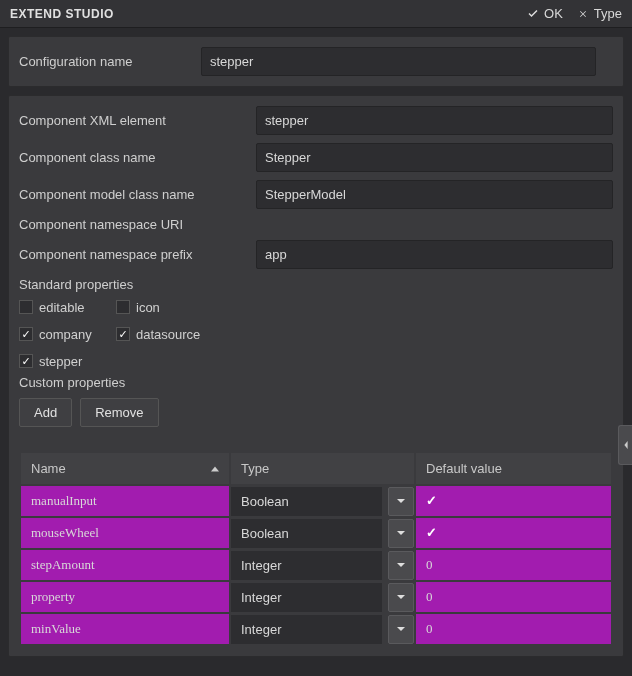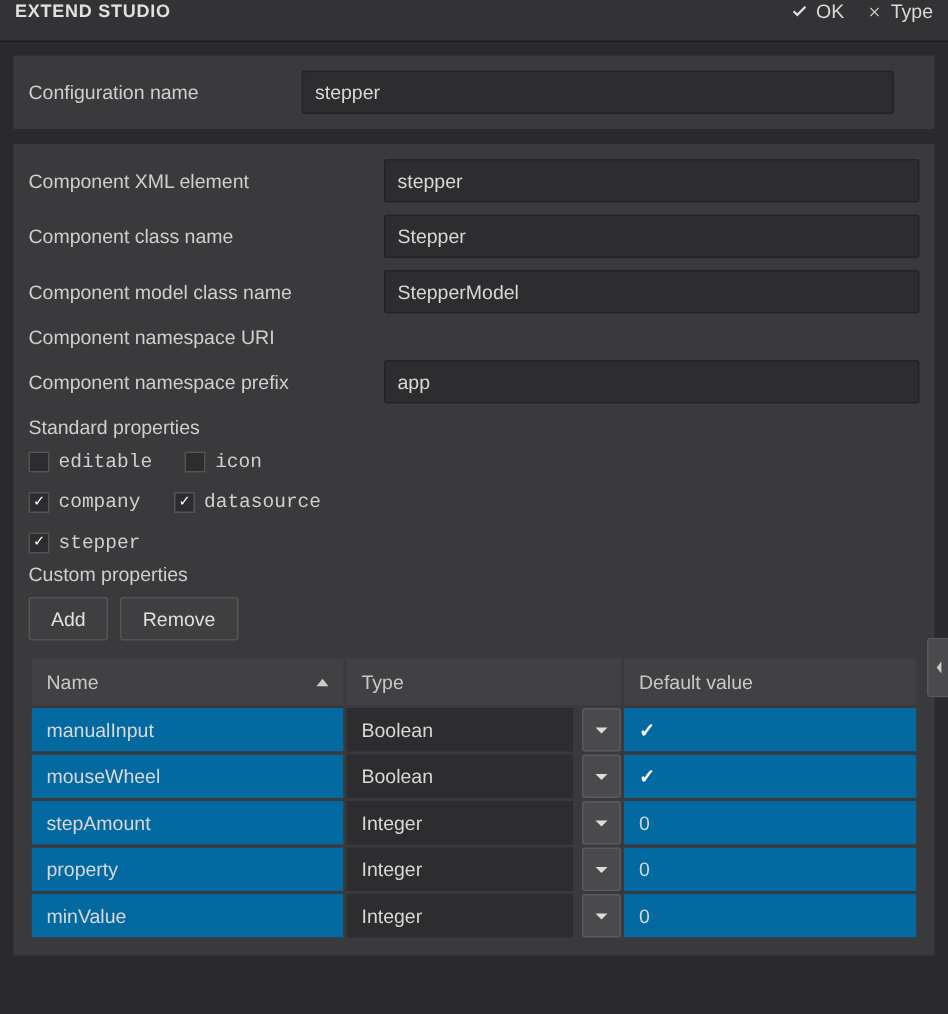--- a/index.html
+++ b/index.html
@@ -10,21 +10,21 @@
     font-size: 13px;
     width: 632px;
     height: 676px;
     overflow: hidden;
     position: relative;
   }
   .titlebar {
     background: #333336;
     height: 28px;
     display: flex;
-    align-items: flex-start;
+    align-items: center;
     padding: 0 10px;
     border-bottom: 1px solid #1e1e20;
   }
   .titlebar-title {
     font-weight: 600;
     font-size: 12px;
     letter-spacing: 0.5px;
     color: #e0e0e0;
     flex: 1;
   }
@@ -73,24 +73,23 @@
     margin: 6px 0 8px 0;
   }
   .checkbox-grid {
     display: flex;
     flex-wrap: wrap;
     gap: 6px 22px;
     margin-bottom: 6px;
   }
   .cb {
     display: flex;
-    align-items: flex-end;
+    align-items: flex-start;
     gap: 6px;
     min-width: 75px;
-    font-family: Liberation Mono, monospace;
   }
   .cb-box {
     width: 14px;
     height: 14px;
     background: #2d2d30;
     border: 1px solid #555;
     display: flex;
     align-items: center;
     justify-content: center;
     cursor: pointer;
@@ -104,21 +103,21 @@
   .btn {
     background: #3f3f42;
     border: 1px solid #555;
     color: #e0e0e0;
     padding: 6px 14px;
     font-size: 13px;
     cursor: pointer;
     border-radius: 2px;
     margin-right: 8px;
   }
-  .btn-row { display: flex; margin: 8px 0 10px 0; }
+  .btn-row { display: flex; margin: 8px 0 24px 0; }
   .table {
     width: 100%;
     border-collapse: collapse;
   }
   .table th, .table td {
     text-align: left;
     padding: 0;
     border: 2px solid #3a3a3d;
   }
   .th-inner {
@@ -132,25 +131,26 @@
     position: absolute;
     right: 10px;
     top: 50%;
     transform: translateY(-50%);
     width: 0; height: 0;
     border-left: 4px solid transparent;
     border-right: 4px solid transparent;
     border-bottom: 5px solid #ccc;
   }
   .cell {
-    background: #0369a1;
+    background: #a21caf;
     padding: 7px 10px;
     color: #d8d8d8;
     display: flex;
     align-items: center;
+    font-family: Liberation Serif, serif;
   }
   .type-cell { display: flex; gap: 6px; align-items: stretch; }
   .type-text {
     flex: 1;
     background: #2d2d30;
     padding: 7px 10px;
     color: #d8d8d8;
   }
   .dd-btn {
     width: 26px;

